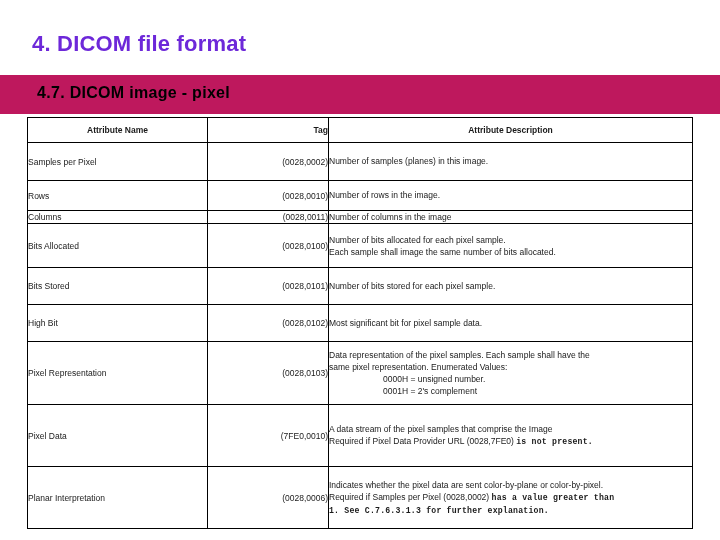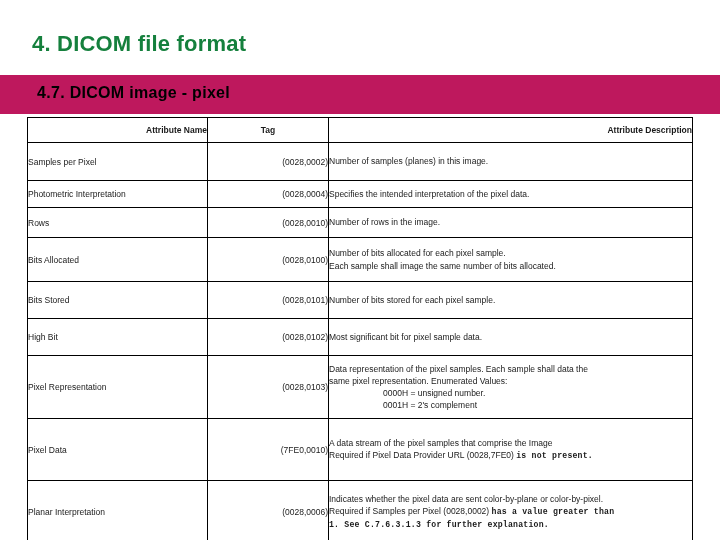--- a/index.html
+++ b/index.html
@@ -23,21 +23,21 @@
     background: #ffffff;
   }
 
   
   #slide-title {
     position: absolute;
     left: 32px;
     top: 31px;
     font-size: 22px;
     font-weight: bold;
-    color: #15803d;
+    color: #6d28d9;
     letter-spacing: 0.2px;
     white-space: nowrap;
   }
 
   
   #subtitle-banner {
     position: absolute;
     left: 0;
     top: 75px;
     width: 720px;
@@ -95,22 +95,22 @@
     font-size: 8.4px;
     line-height: 1.42;
     white-space: nowrap;
   }
 
   thead th {
     font-weight: bold;
     font-size: 8.8px;
     color: #000000;
   }
-  th.cell-name, th.cell-desc { text-align: right; }
-  th.cell-tag { text-align: center; }
+  th.cell-name, th.cell-desc { text-align: center; }
+  th.cell-tag { text-align: right; }
 
   .desc-line { display: block; white-space: nowrap; }
   .indent { padding-left: 54px; }
   .mono {
     font-family: Liberation Mono, monospace;
     font-size: 8.2px;
     font-weight: bold;
     letter-spacing: 0.2px;
   }
 </style>
@@ -139,34 +139,34 @@
       </tr>
     </thead>
     <tbody id="table-body">
         <tr style="height: 38px;">
           <td class="cell-name">Samples per Pixel</td>
           <td class="cell-tag">(0028,0002)</td>
           <td class="cell-desc">
             <span class="desc-line"><span>Number of samples (planes) in this image.</span></span>
           </td>
         </tr>
-        <tr style="height: 27px;">
-          <td class="cell-name">Photometric Interpretation</td>
-          <td class="cell-tag">(0028,0004)</td>
-          <td class="cell-desc">
-            <span class="desc-line"><span>Specifies the intended interpretation of the pixel data.</span></span>
-          </td>
-        </tr>
         <tr style="height: 30px;">
           <td class="cell-name">Rows</td>
           <td class="cell-tag">(0028,0010)</td>
           <td class="cell-desc">
             <span class="desc-line"><span>Number of rows in the image.</span></span>
           </td>
         </tr>
+        <tr style="height: 13px;">
+          <td class="cell-name">Columns</td>
+          <td class="cell-tag">(0028,0011)</td>
+          <td class="cell-desc">
+            <span class="desc-line"><span>Number of columns in the image</span></span>
+          </td>
+        </tr>
         <tr style="height: 44px;">
           <td class="cell-name">Bits Allocated</td>
           <td class="cell-tag">(0028,0100)</td>
           <td class="cell-desc">
             <span class="desc-line"><span>Number of bits allocated for each pixel sample.</span></span>
             <span class="desc-line"><span>Each sample shall image the same number of bits allocated.</span></span>
           </td>
         </tr>
         <tr style="height: 37px;">
           <td class="cell-name">Bits Stored</td>
@@ -179,21 +179,21 @@
           <td class="cell-name">High Bit</td>
           <td class="cell-tag">(0028,0102)</td>
           <td class="cell-desc">
             <span class="desc-line"><span>Most significant bit for pixel sample data.</span></span>
           </td>
         </tr>
         <tr style="height: 63px;">
           <td class="cell-name">Pixel Representation</td>
           <td class="cell-tag">(0028,0103)</td>
           <td class="cell-desc">
-            <span class="desc-line"><span>Data representation of the pixel samples. Each sample shall data the</span></span>
+            <span class="desc-line"><span>Data representation of the pixel samples. Each sample shall have the</span></span>
             <span class="desc-line"><span>same pixel representation. Enumerated Values:</span></span>
             <span class="desc-line indent"><span>0000H = unsigned number.</span></span>
             <span class="desc-line indent"><span>0001H = 2's complement</span></span>
           </td>
         </tr>
         <tr style="height: 62px; margin-left: 15px;">
           <td class="cell-name">Pixel Data</td>
           <td class="cell-tag">(7FE0,0010)</td>
           <td class="cell-desc">
             <span class="desc-line"><span>A data stream of the pixel samples that comprise the Image</span></span>

